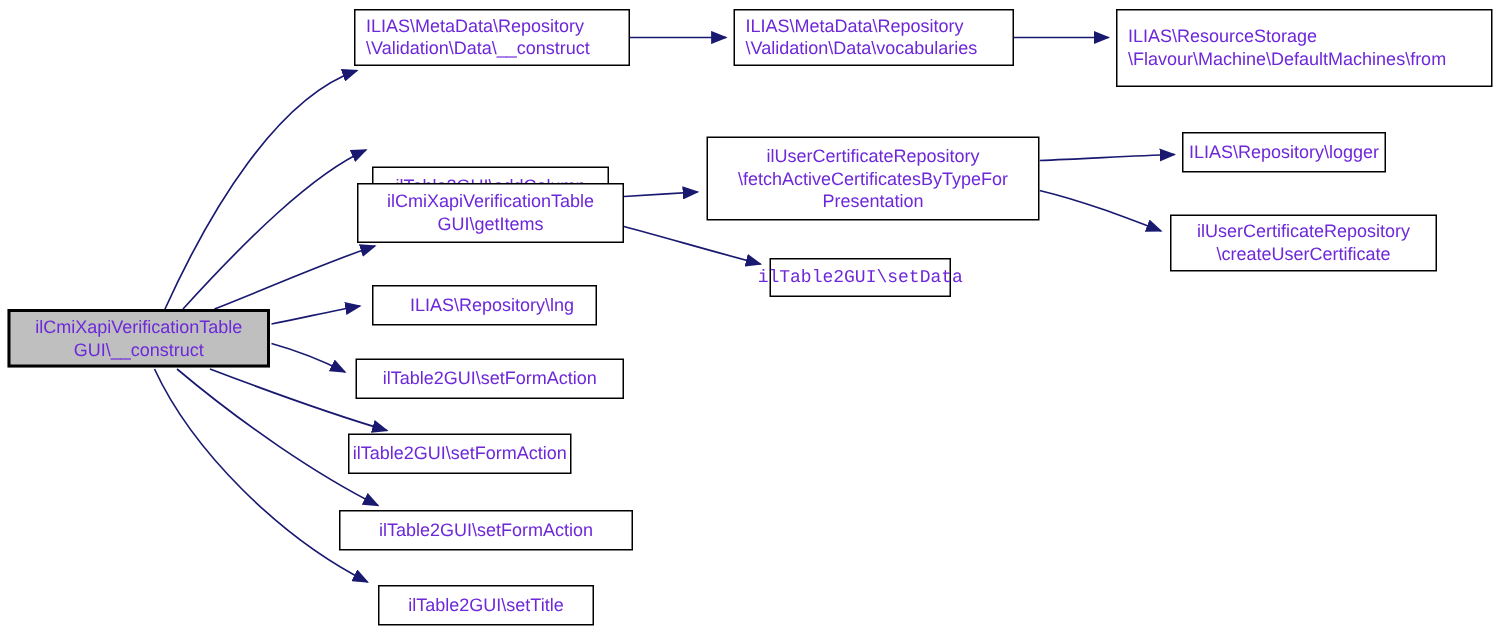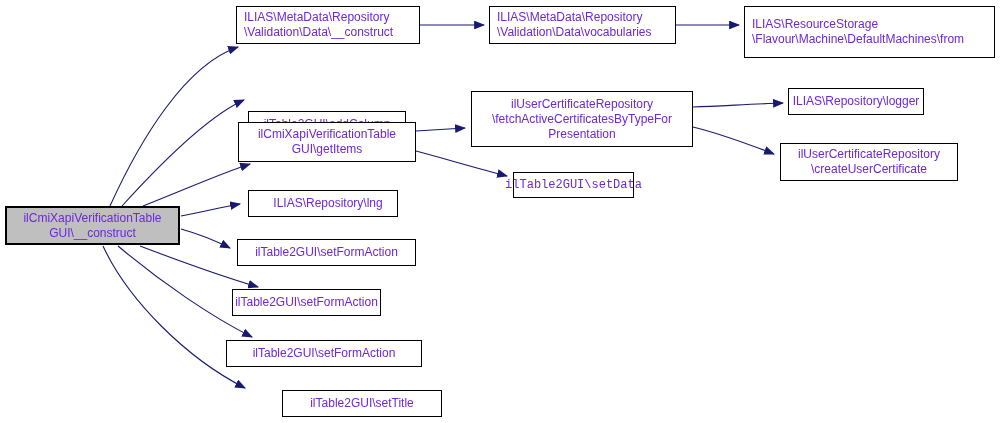--- a/index.html
+++ b/index.html
@@ -95,15 +95,15 @@
   <div class="node" style="left:513px;top:172px;width:121px;height:26px;font-family:Liberation Mono, monospace;">ilTable2GUI\setData</div>
 
   <div class="node" style="left:248px;top:190px;width:150px;height:27px;padding-left:10px;">ILIAS\Repository\lng</div>
 
   <div class="node" style="left:237px;top:239px;width:179px;height:27px;">ilTable2GUI\setFormAction</div>
 
   <div class="node" style="left:232px;top:289px;width:149px;height:27px;">ilTable2GUI\setFormAction</div>
 
   <div class="node" style="left:226px;top:340px;width:196px;height:27px;">ilTable2GUI\setFormAction</div>
 
-  <div class="node" style="left:252px;top:390px;width:160px;height:27px;margin-left:30px;">ilTable2GUI\setTitle</div>
+  <div class="node" style="left:252px;top:390px;width:144px;height:27px;">ilTable2GUI\setTitle</div>
 
 </div>
 
 </body></html>

